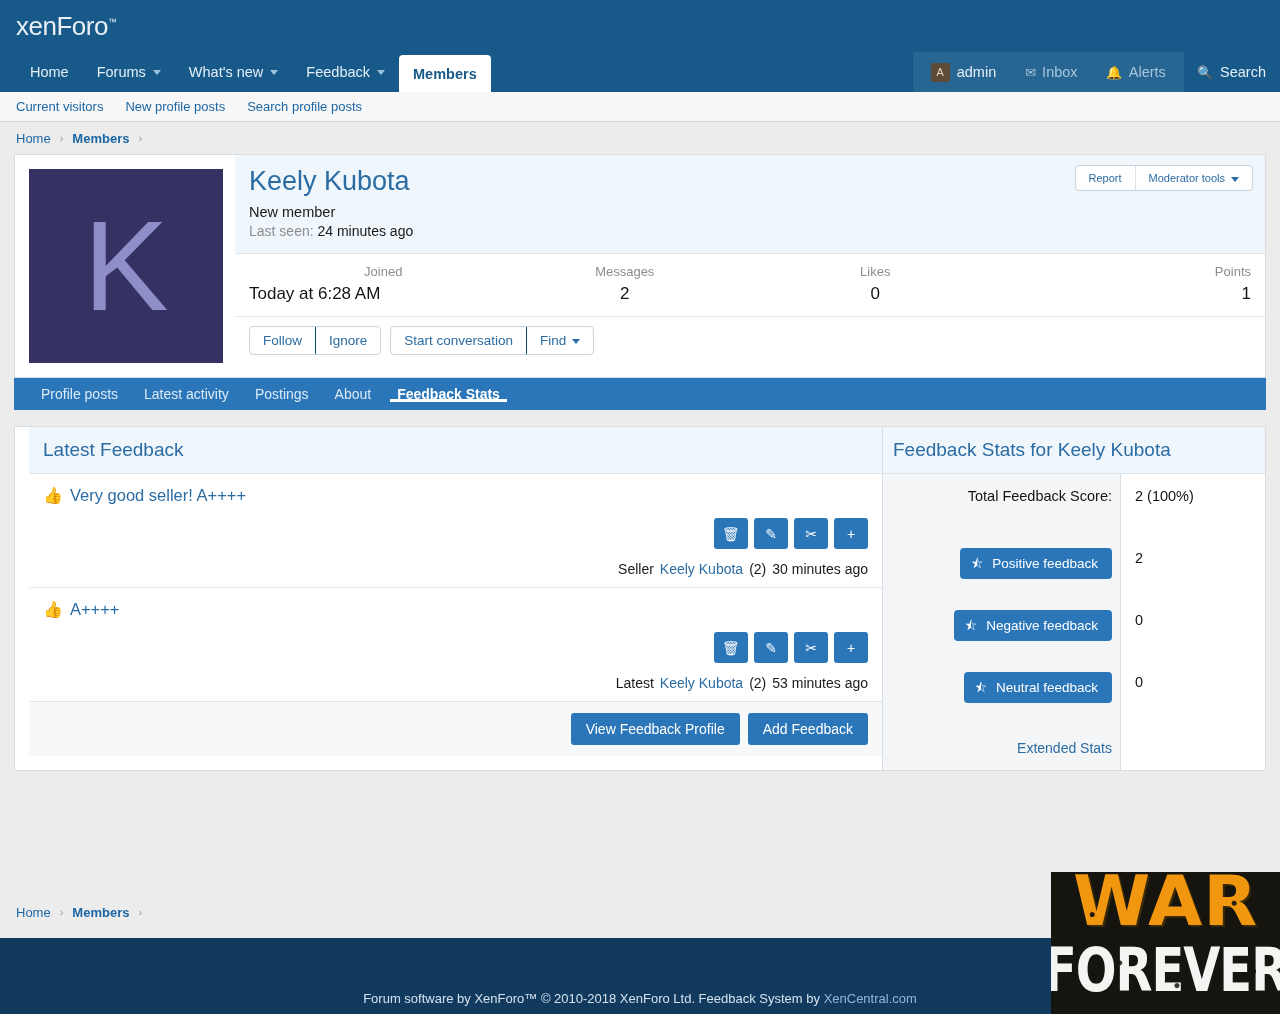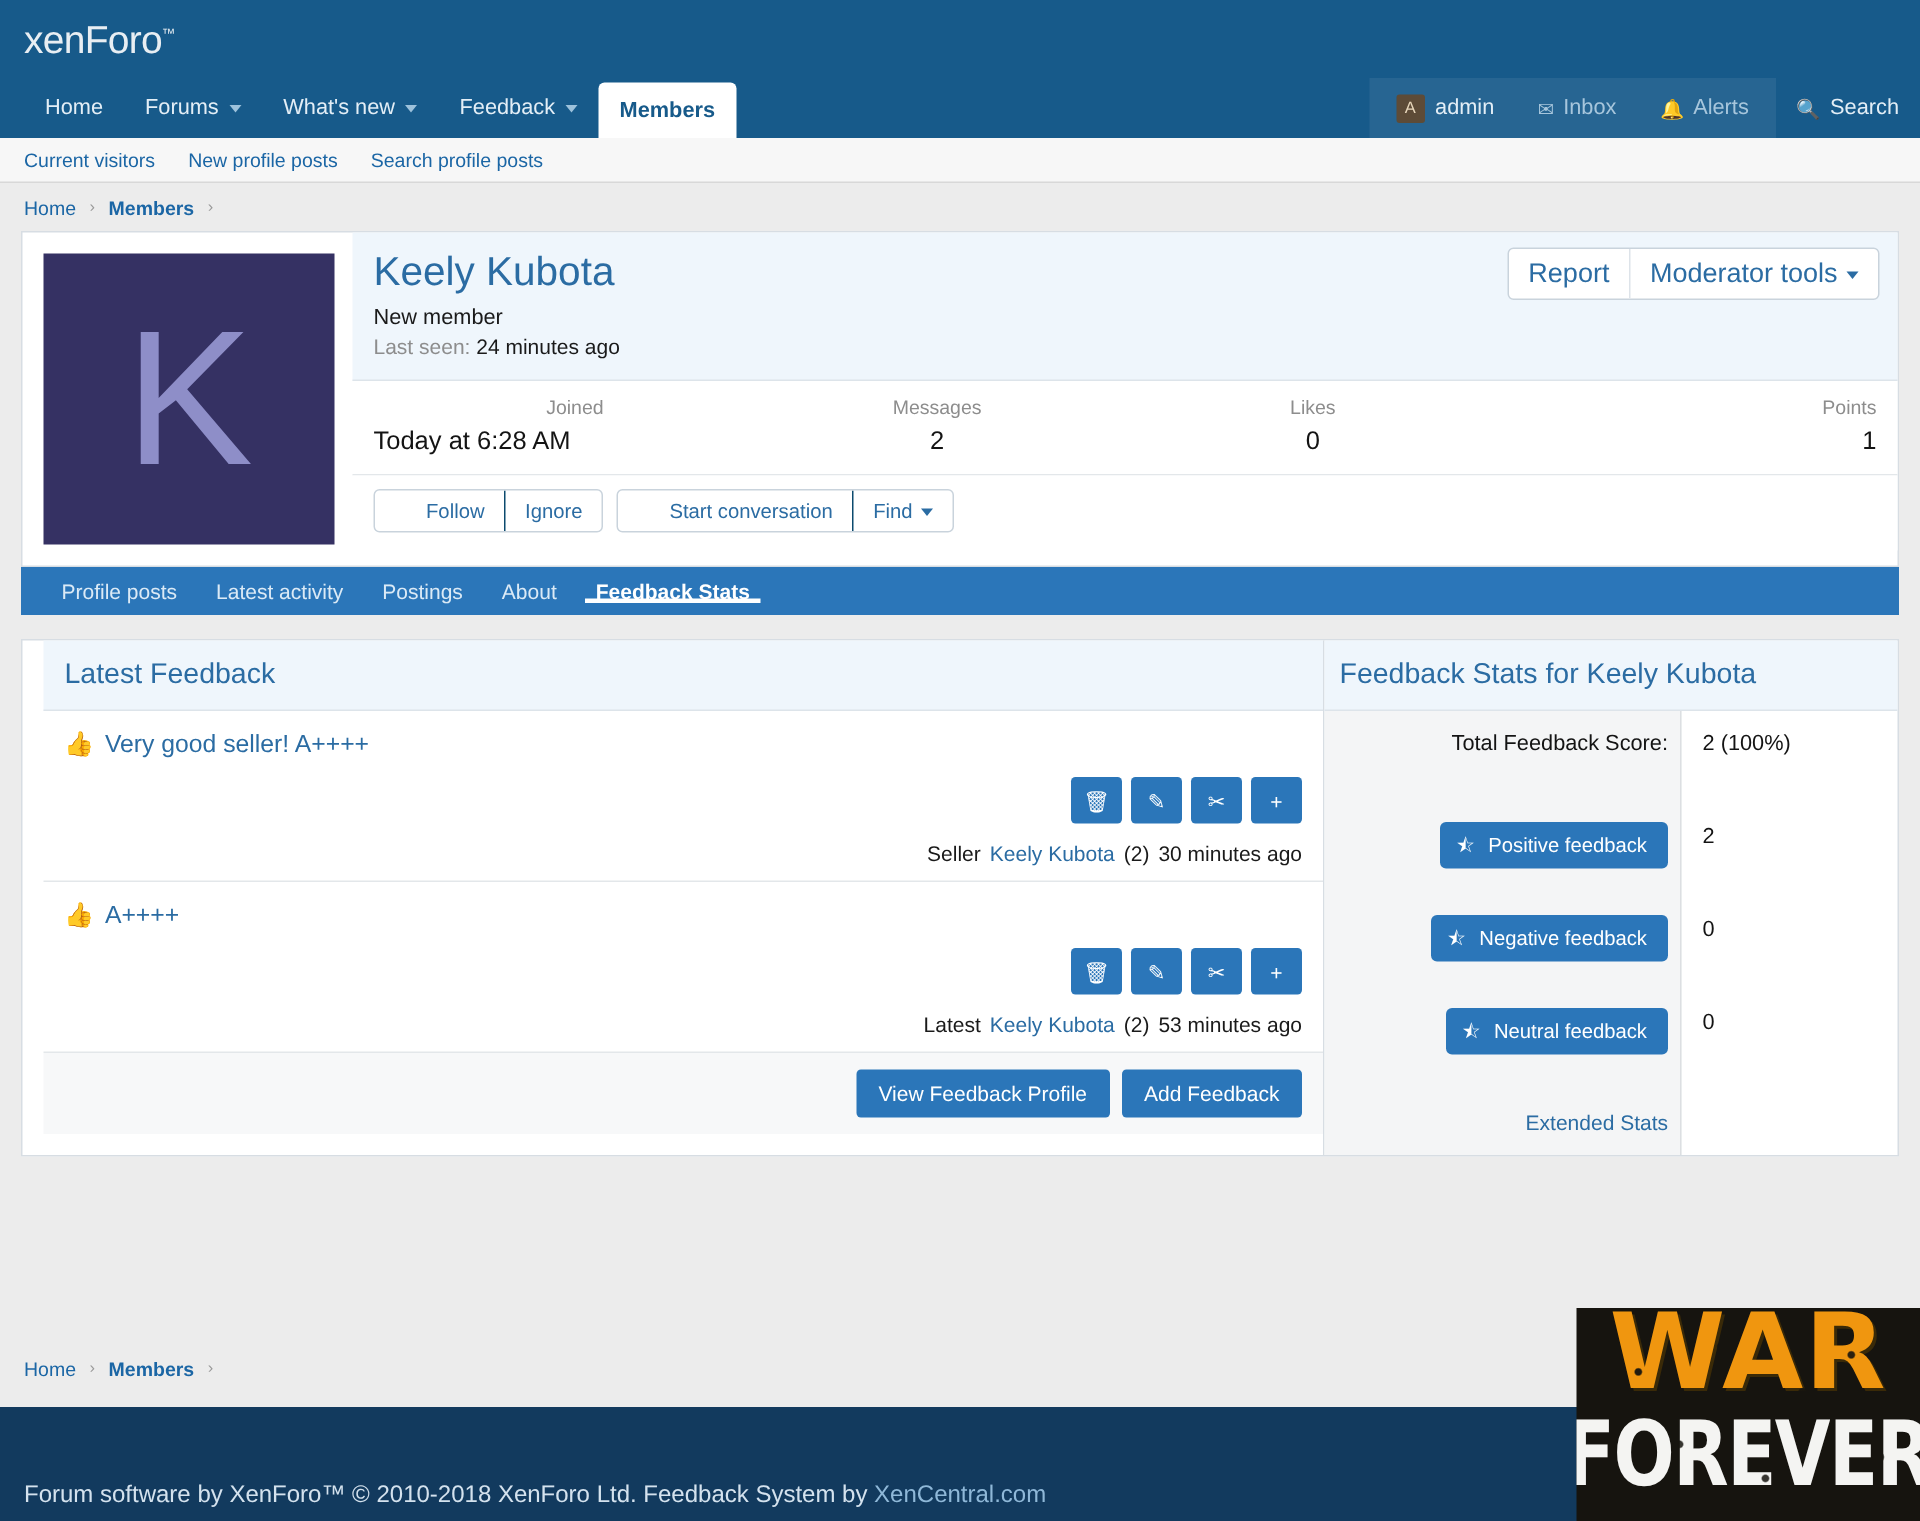--- a/index.html
+++ b/index.html
@@ -158,21 +158,21 @@
     position: absolute; right: 12px; top: 10px;
     display: flex;
     border: 1px solid #c9d3dc;
     border-radius: 4px;
     background: #fff;
     overflow: hidden;
   }
   .mod-buttons > div {
     padding: 6px 13px;
     color: #2b6ca3;
-    font-size: 18px;
+    font-size: 11px;
     cursor: pointer;
     white-space: nowrap;
   }
   .mod-buttons > div + div { border-left: 1px solid #dde3e9; }
   .caret-dark {
     margin-left: 6px;
     border-left: 4px solid transparent;
     border-right: 4px solid transparent;
     border-top: 5px solid #2b6ca3;
     display: inline-block;
@@ -194,21 +194,20 @@
   .stat-cell:first-child .stat-value { text-align: left; }
 
   .action-row { padding: 9px 14px 12px 14px; background: #fff; display: flex; }
   .btn-group {
     display: flex;
     border: 1px solid #c9d3dc;
     border-radius: 4px;
     overflow: hidden;
     background: #fff;
     margin-right: 9px;
-    padding-left: 21px;
   }
   .btn-group > div {
     padding: 6px 13px;
     color: #2b6ca3;
     font-size: 13.5px;
     cursor: pointer;
     white-space: nowrap;
   }
   .btn-group > div + div { border-left: 1px solid #0c4a6e; }
 
@@ -367,23 +366,24 @@
     background: #123a5e;
   }
   .footer-links {
     display: flex; justify-content: flex-end; gap: 18px;
     padding: 12px 16px 0 0;
     font-size: 13.5px;
   }
   .footer-links a { color: #c6d9e8; text-decoration: none; cursor: pointer; }
   .footer-copy {
     position: absolute;
-    left: 16px; right: 0; bottom: 8px;
+    left: 0; right: 0; bottom: 8px;
+    text-align: center;
     color: #d4e2ee;
-    font-size: 16px;
+    font-size: 13px;
   }
   .footer-copy a { color: #8fb8d8; text-decoration: none; cursor: pointer; }
 
   
   .war-overlay {
     position: absolute;
     left: 1051px; top: 872px;
     width: 229px; height: 142px;
     background: #16140f;
     overflow: hidden;

